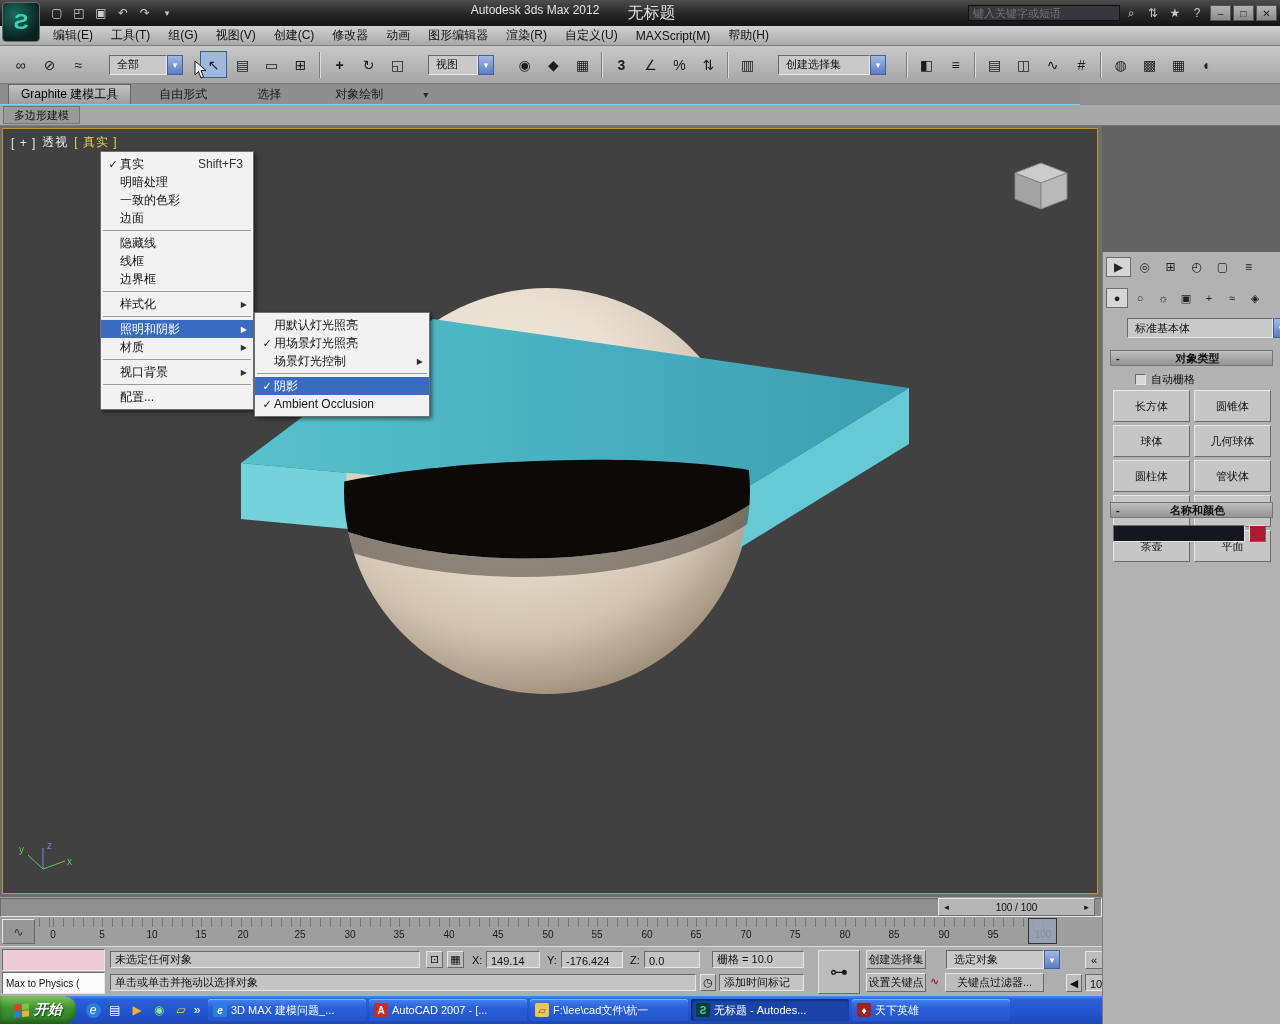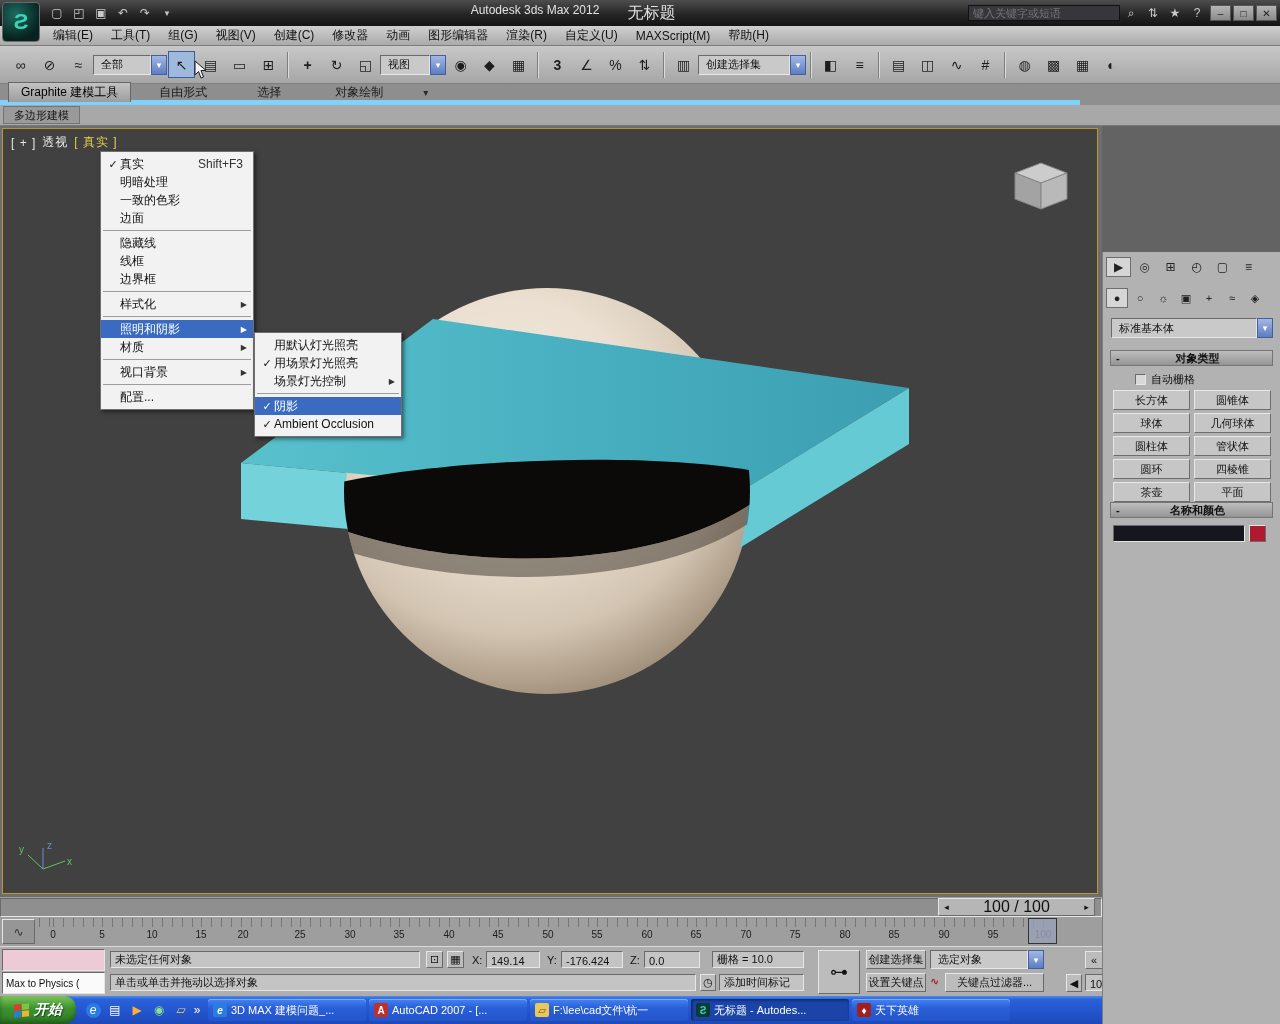--- a/index.html
+++ b/index.html
@@ -20,26 +20,26 @@
   .winbtn{width:21px;height:16px;margin-left:2px;background:linear-gradient(#b5b5b5,#8a8a8a);border:1px solid #555;
           display:flex;align-items:center;justify-content:center;color:#222;font-size:10px}
   
   #menubar{left:0;top:26px;width:1280px;height:20px;background:linear-gradient(#d0d0d0,#aaaaaa);border-bottom:1px solid #7d7d7d;padding-left:44px}
   .menu-item{padding:0 9px;height:20px;display:flex;align-items:center;font-size:12px;color:#101010}
   
   #maintoolbar{left:0;top:46px;width:1280px;height:38px;background:linear-gradient(#c8c8c8,#a6a6a6);border-bottom:1px solid #808080;padding-left:6px}
   .tb{width:27px;height:27px;margin:0 1px;display:flex;align-items:center;justify-content:center;font-size:14px;color:#1d1d1d}
   .tb.active{background:#9fb9dd;border:1px solid #3a5f98}
   .tsep{width:2px;height:26px;margin:0 4px;border-left:1px solid #7e7e7e;border-right:1px solid #dcdcdc}
-  .combo{height:20px;display:flex;margin:0 0}
+  .combo{height:20px;display:flex;margin:0 16px}
   .cval{background:#c9c9c9;border:1px solid;border-color:#6a6a6a #e6e6e6 #e6e6e6 #6a6a6a;padding:0 7px;font-size:11px;display:flex;align-items:center}
   .carr{width:16px;background:linear-gradient(#a3b8e2,#5c7cc4);border:1px solid #44609c;color:#fff;font-size:9px;
         display:flex;align-items:center;justify-content:center}
   
-  #ribbontabs{left:0;top:84px;width:1080px;height:21px;background:#8e8e8e;border-bottom:5px solid #7dd3fc;padding-left:8px}
+  #ribbontabs{left:0;top:84px;width:1080px;height:21px;background:#8e8e8e;border-bottom:1px solid #7dd3fc;padding-left:8px}
   .rtab{padding:0 12px;height:20px;display:flex;align-items:center;font-size:12px;color:#1b1b1b}
   .rtab.active{background:linear-gradient(#c2c2c2,#9d9d9d);border:1px solid #666;border-bottom:none;color:#000}
   #ribbonsub{left:0;top:105px;width:1280px;height:21px;background:#a8a8a8;border-bottom:1px solid #787878}
   #subtab{margin-left:3px;padding:0 10px;height:18px;background:#9a9a9a;border:1px solid #747474;font-size:11px;display:flex;align-items:center}
   
   #workspace{left:0;top:126px;width:1280px;height:771px;background:#636363}
   #viewportwrap{left:0;top:0;width:1102px;height:771px;background:#6e6e6e}
   #viewport{left:2px;top:2px;width:1096px;height:766px;border:1px solid #bf9532;background:#414141;overflow:hidden}
   #vplabel{left:8px;top:5px;z-index:5;font-size:12px;color:#e6e6e6;letter-spacing:1px}
   #vplabel .hot{color:#e4cf4a}
@@ -53,28 +53,28 @@
   .mi.hl{background:#3a6bc0;color:#fff}
   .mi.hl .sc,.mi.hl .arr,.mi.hl .chk{color:#fff}
   .sep{height:1px;background:#9c9c9c;margin:3px 2px}
   
   #cmdpanel{left:1102px;top:126px;width:178px;height:820px;background:#b2b2b2;border-left:1px solid #7d7d7d;z-index:8}
   .cpt{width:25px;height:20px;display:flex;align-items:center;justify-content:center;font-size:12px;color:#222}
   .cpt2{width:22px;height:20px;display:flex;align-items:center;justify-content:center;font-size:11px;color:#222}
   .cpt.active,.cpt2.active{background:#d6d6d6;border:1px solid #6d6d6d}
   .rollout{margin:6px 7px 0;height:16px;background:linear-gradient(#bebebe,#949494);border:1px solid #767676;
            font-size:11px;display:flex;align-items:center;padding:0 5px;font-weight:bold}
-  .obtn{width:77px;height:20px;background:#c6c6c6;border:1px solid;border-color:#e8e8e8 #6d6d6d #6d6d6d #e8e8e8;
+  .obtn{width:77px;height:32px;background:#c6c6c6;border:1px solid;border-color:#e8e8e8 #6d6d6d #6d6d6d #e8e8e8;
         font-size:11px;display:flex;align-items:center;justify-content:center}
   
   #bottomstrip{left:0;top:897px;width:1102px;height:49px;background:#9e9e9e}
   #tstrack{left:0;top:1px;width:1102px;height:19px;background:#8f8f8f;border:1px solid;border-color:#6a6a6a #e6e6e6 #e6e6e6 #6a6a6a}
   #tshandle{left:938px;top:1px;width:157px;height:18px;background:#b6b6b6;display:flex}
   .tsbtn{width:15px;display:flex;align-items:center;justify-content:center;font-size:9px}
-  #tslabel{flex:1;display:flex;align-items:center;justify-content:center;font-size:16px}
+  #tslabel{flex:1;display:flex;align-items:center;justify-content:center;font-size:10px}
   #ruler{left:38px;top:21px;width:1064px;height:27px}
   #rulerticks{left:0;top:0;width:1014px;height:9px;background-image:repeating-linear-gradient(90deg,#767676 0 1px,transparent 1px 9.9px);background-position:15px 0}
   .tick{position:absolute;top:11px;transform:translateX(-50%);font-size:10px;color:#1c1c1c}
   #minitrackbtn{left:2px;top:22px;width:33px;height:25px;background:#969696;display:flex;align-items:center;justify-content:center;font-size:12px;color:#333}
   #framemarker{left:1028px;top:21px;width:29px;height:26px;background:rgba(150,160,180,.85);border:1px solid #33343a}
   
   #statusbar{left:0;top:946px;width:1280px;height:50px;background:#aeaeae;border-top:1px solid #d9d9d9}
   .fld{position:absolute;background:#c4c4c4;border:1px solid;border-color:#6a6a6a #e6e6e6 #e6e6e6 #6a6a6a;
        height:17px;font-size:11px;display:flex;align-items:flex-end;padding:0 4px;white-space:nowrap;overflow:hidden}
   .sbtn{position:absolute;background:#bcbcbc;border:1px solid;border-color:#e6e6e6 #6a6a6a #6a6a6a #e6e6e6;
@@ -481,21 +481,21 @@
         <span class="lbl">视口背景</span>
         <span class="arr">▶</span>
       </div>
     <div class="sep"></div>
     <div class="mi">
         <span class="chk"></span>
         <span class="lbl">配置...</span>
       </div>
   </div>
 
-  <div class="menu" style="left:254px;top:332px;width:148px">
+  <div class="menu" style="left:254px;top:312px;width:176px">
     <div class="mi">
         <span class="chk"></span>
         <span class="lbl">用默认灯光照亮</span>
       </div>
     <div class="mi">
         <span class="chk">✓</span>
         <span class="lbl">用场景灯光照亮</span>
       </div>
     <div class="mi">
         <span class="chk"></span>

